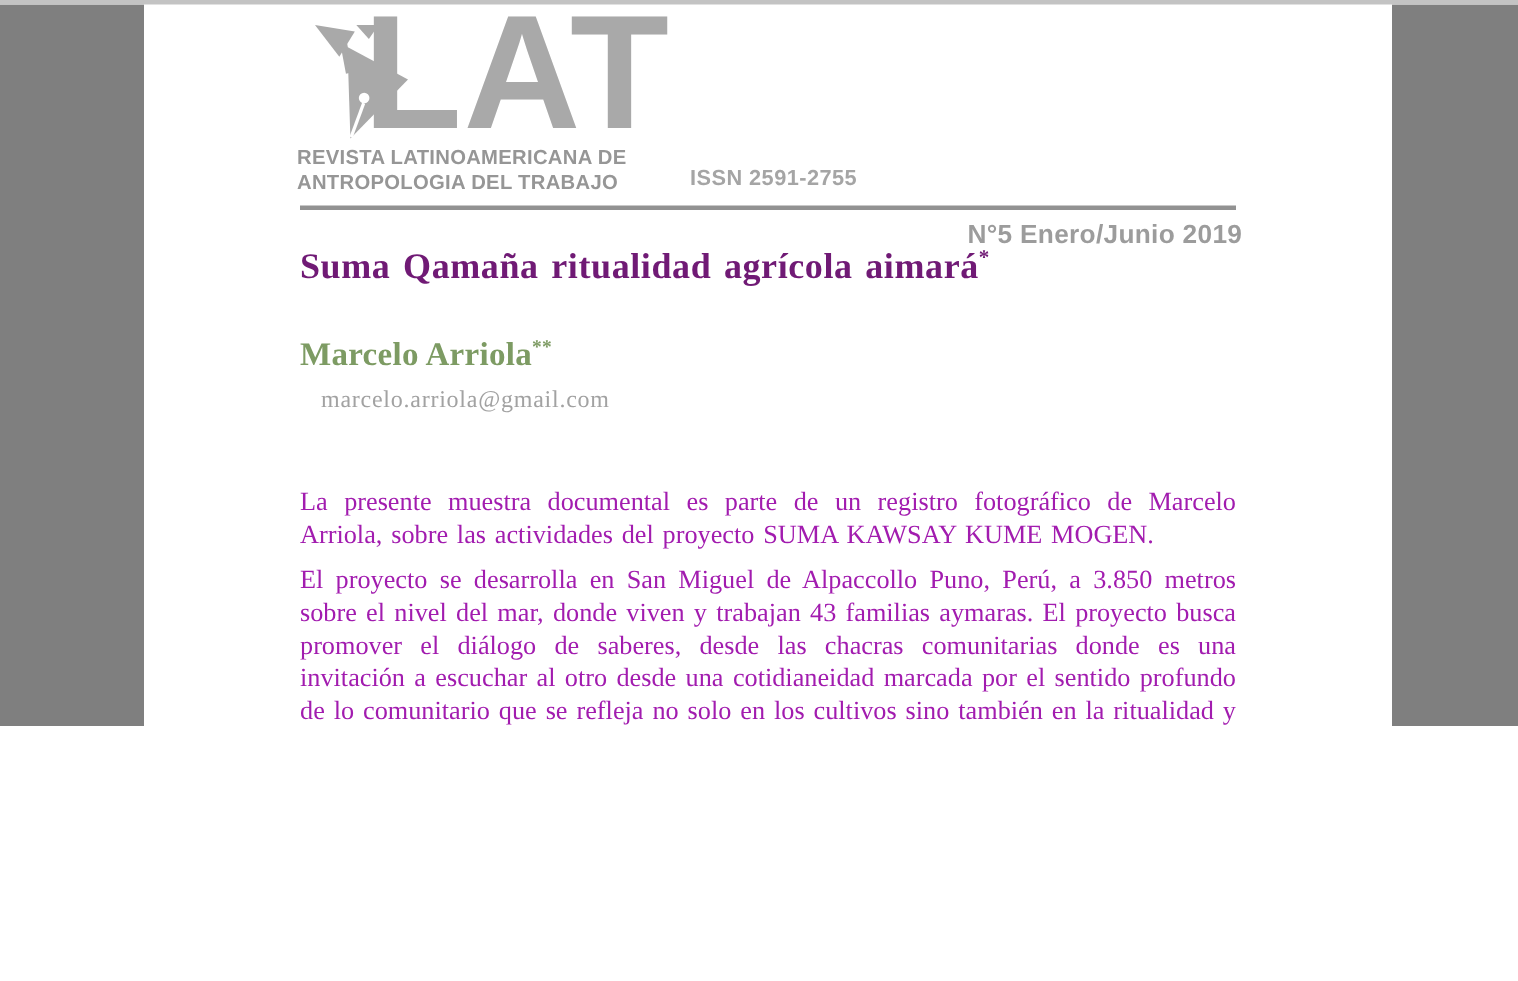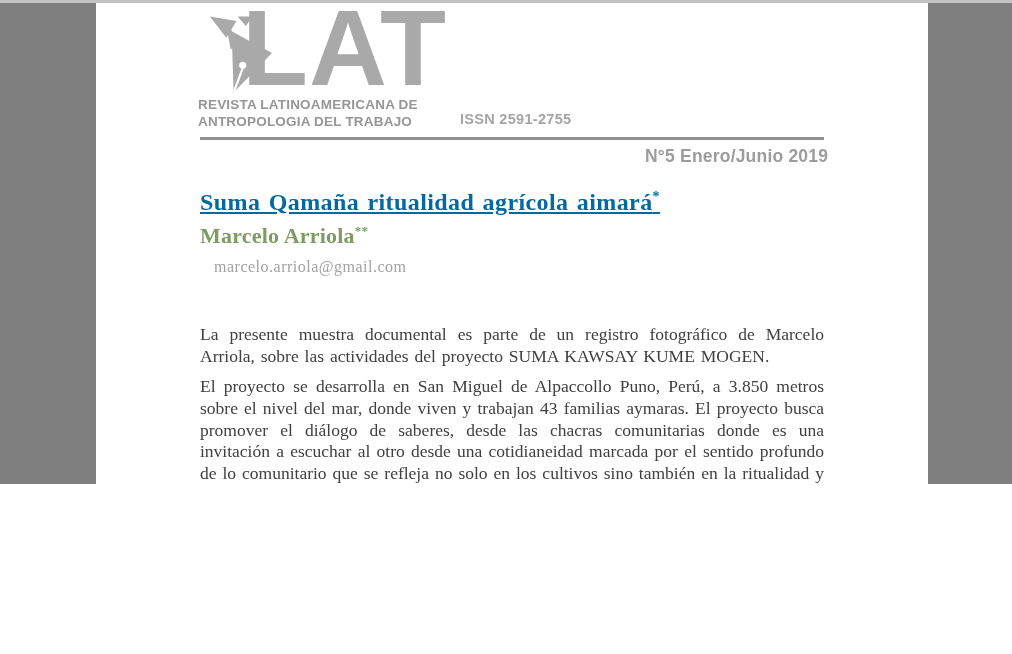--- a/index.html
+++ b/index.html
@@ -48,38 +48,38 @@
     position:absolute;left:549px;top:106px;
     font-size:17.5px;color:#9c9c9c;font-weight:bold;letter-spacing:.2px;margin-top:40px;
   }
   .header-rule{
     position:absolute;left:104px;top:137px;width:624px;height:3px;
     background:#929292;
   }
   
   .serif{font-family:"Liberation Serif","DejaVu Serif",serif;}
   .article-title{
-    position:absolute;left:104px;top:181px;width:660px;
-    font-size:24px;line-height:32px;font-weight:bold;color:#0369a1;
-    letter-spacing:.4px;word-spacing:2px;text-decoration:underline;
+    position:absolute;left:104px;top:157px;width:660px;
+    font-size:24px;line-height:32px;font-weight:bold;color:#701a75;
+    letter-spacing:.4px;word-spacing:2px;
   }
   .article-title sup{font-size:14px;}
   .author-name{
     position:absolute;left:104px;top:216px;width:400px;
     font-size:22px;line-height:30px;font-weight:bold;
     color:var(--author-color);letter-spacing:.2px;
   }
   .author-name sup{font-size:13px;}
   .author-email{
     position:absolute;left:104px;top:257px;width:400px;
     font-size:16px;line-height:20px;color:#a2a2a2;letter-spacing:.5px;margin-left:14px;
   }
   .para{
     position:absolute;left:104px;width:624px;
-    font-size:17.5px;line-height:21.8px;color:#404040;
+    font-size:17.5px;line-height:21.8px;color:#a21caf;
     text-align:justify;word-spacing:1.5px;
   }
   .para-1{top:324px;}
   .para-2{top:376px;font-family:Liberation Serif, serif;}
 </style>
 </head>
 <body>
 
 <div class="screen">
 

